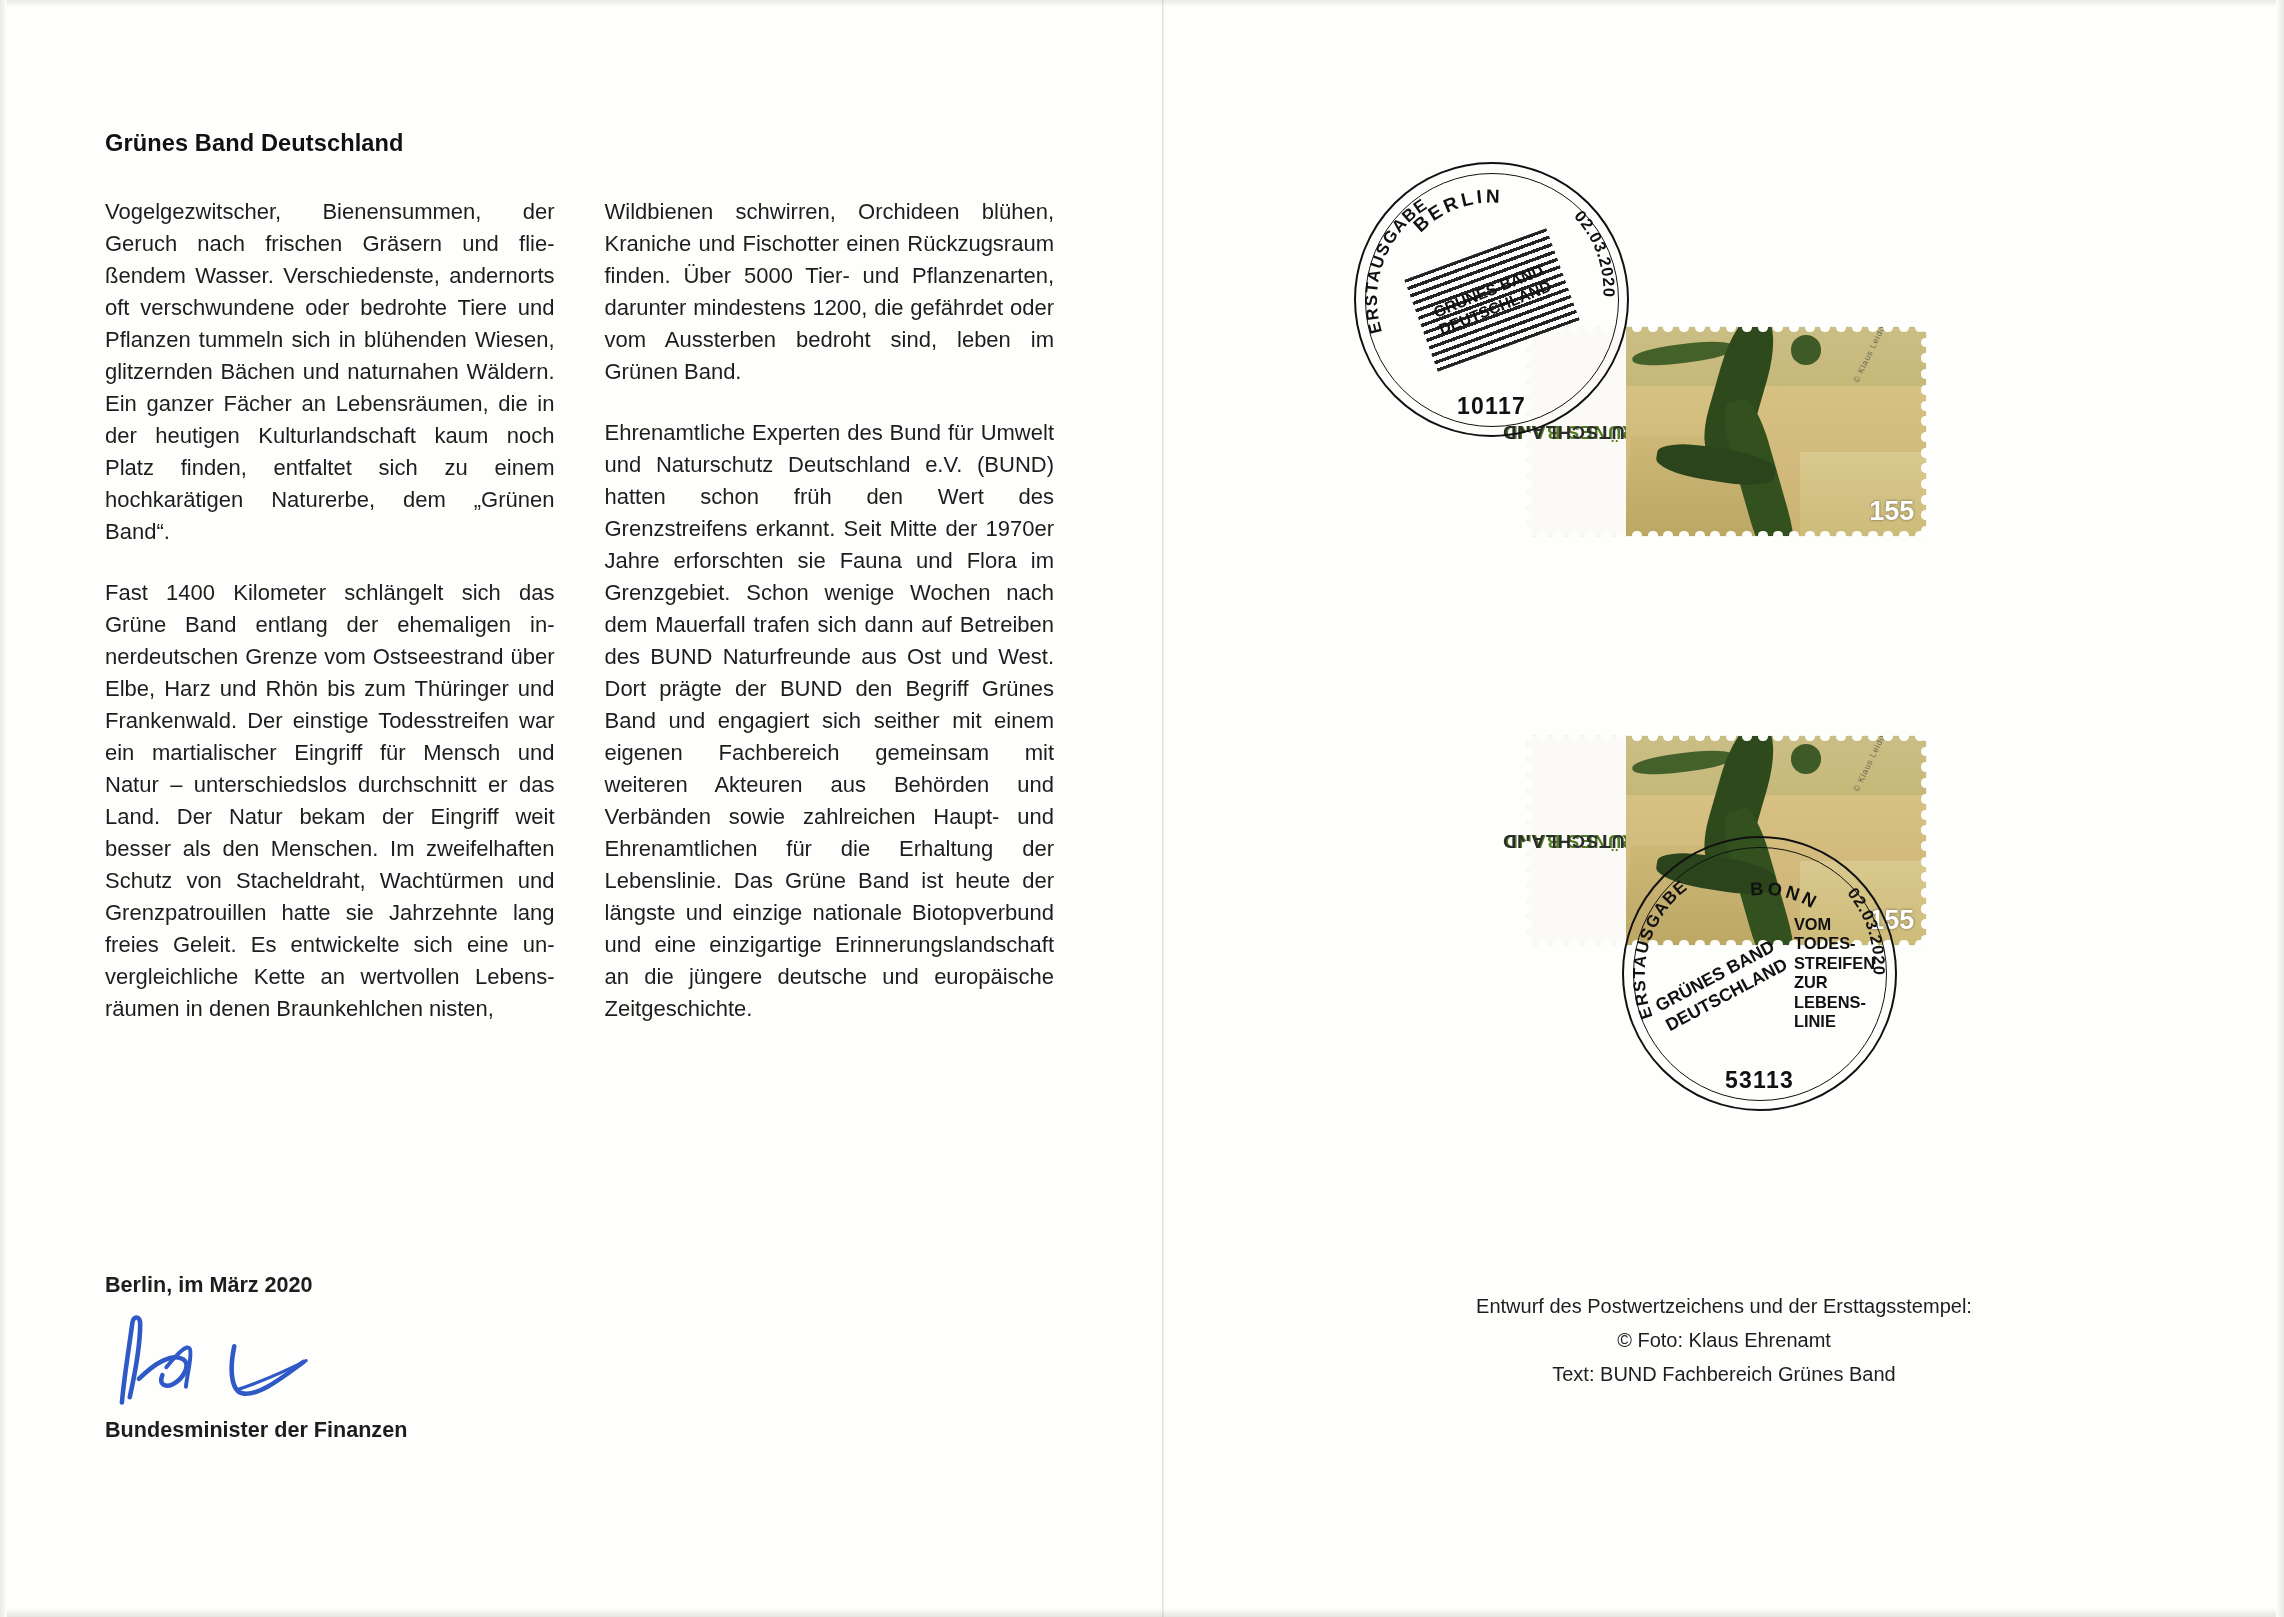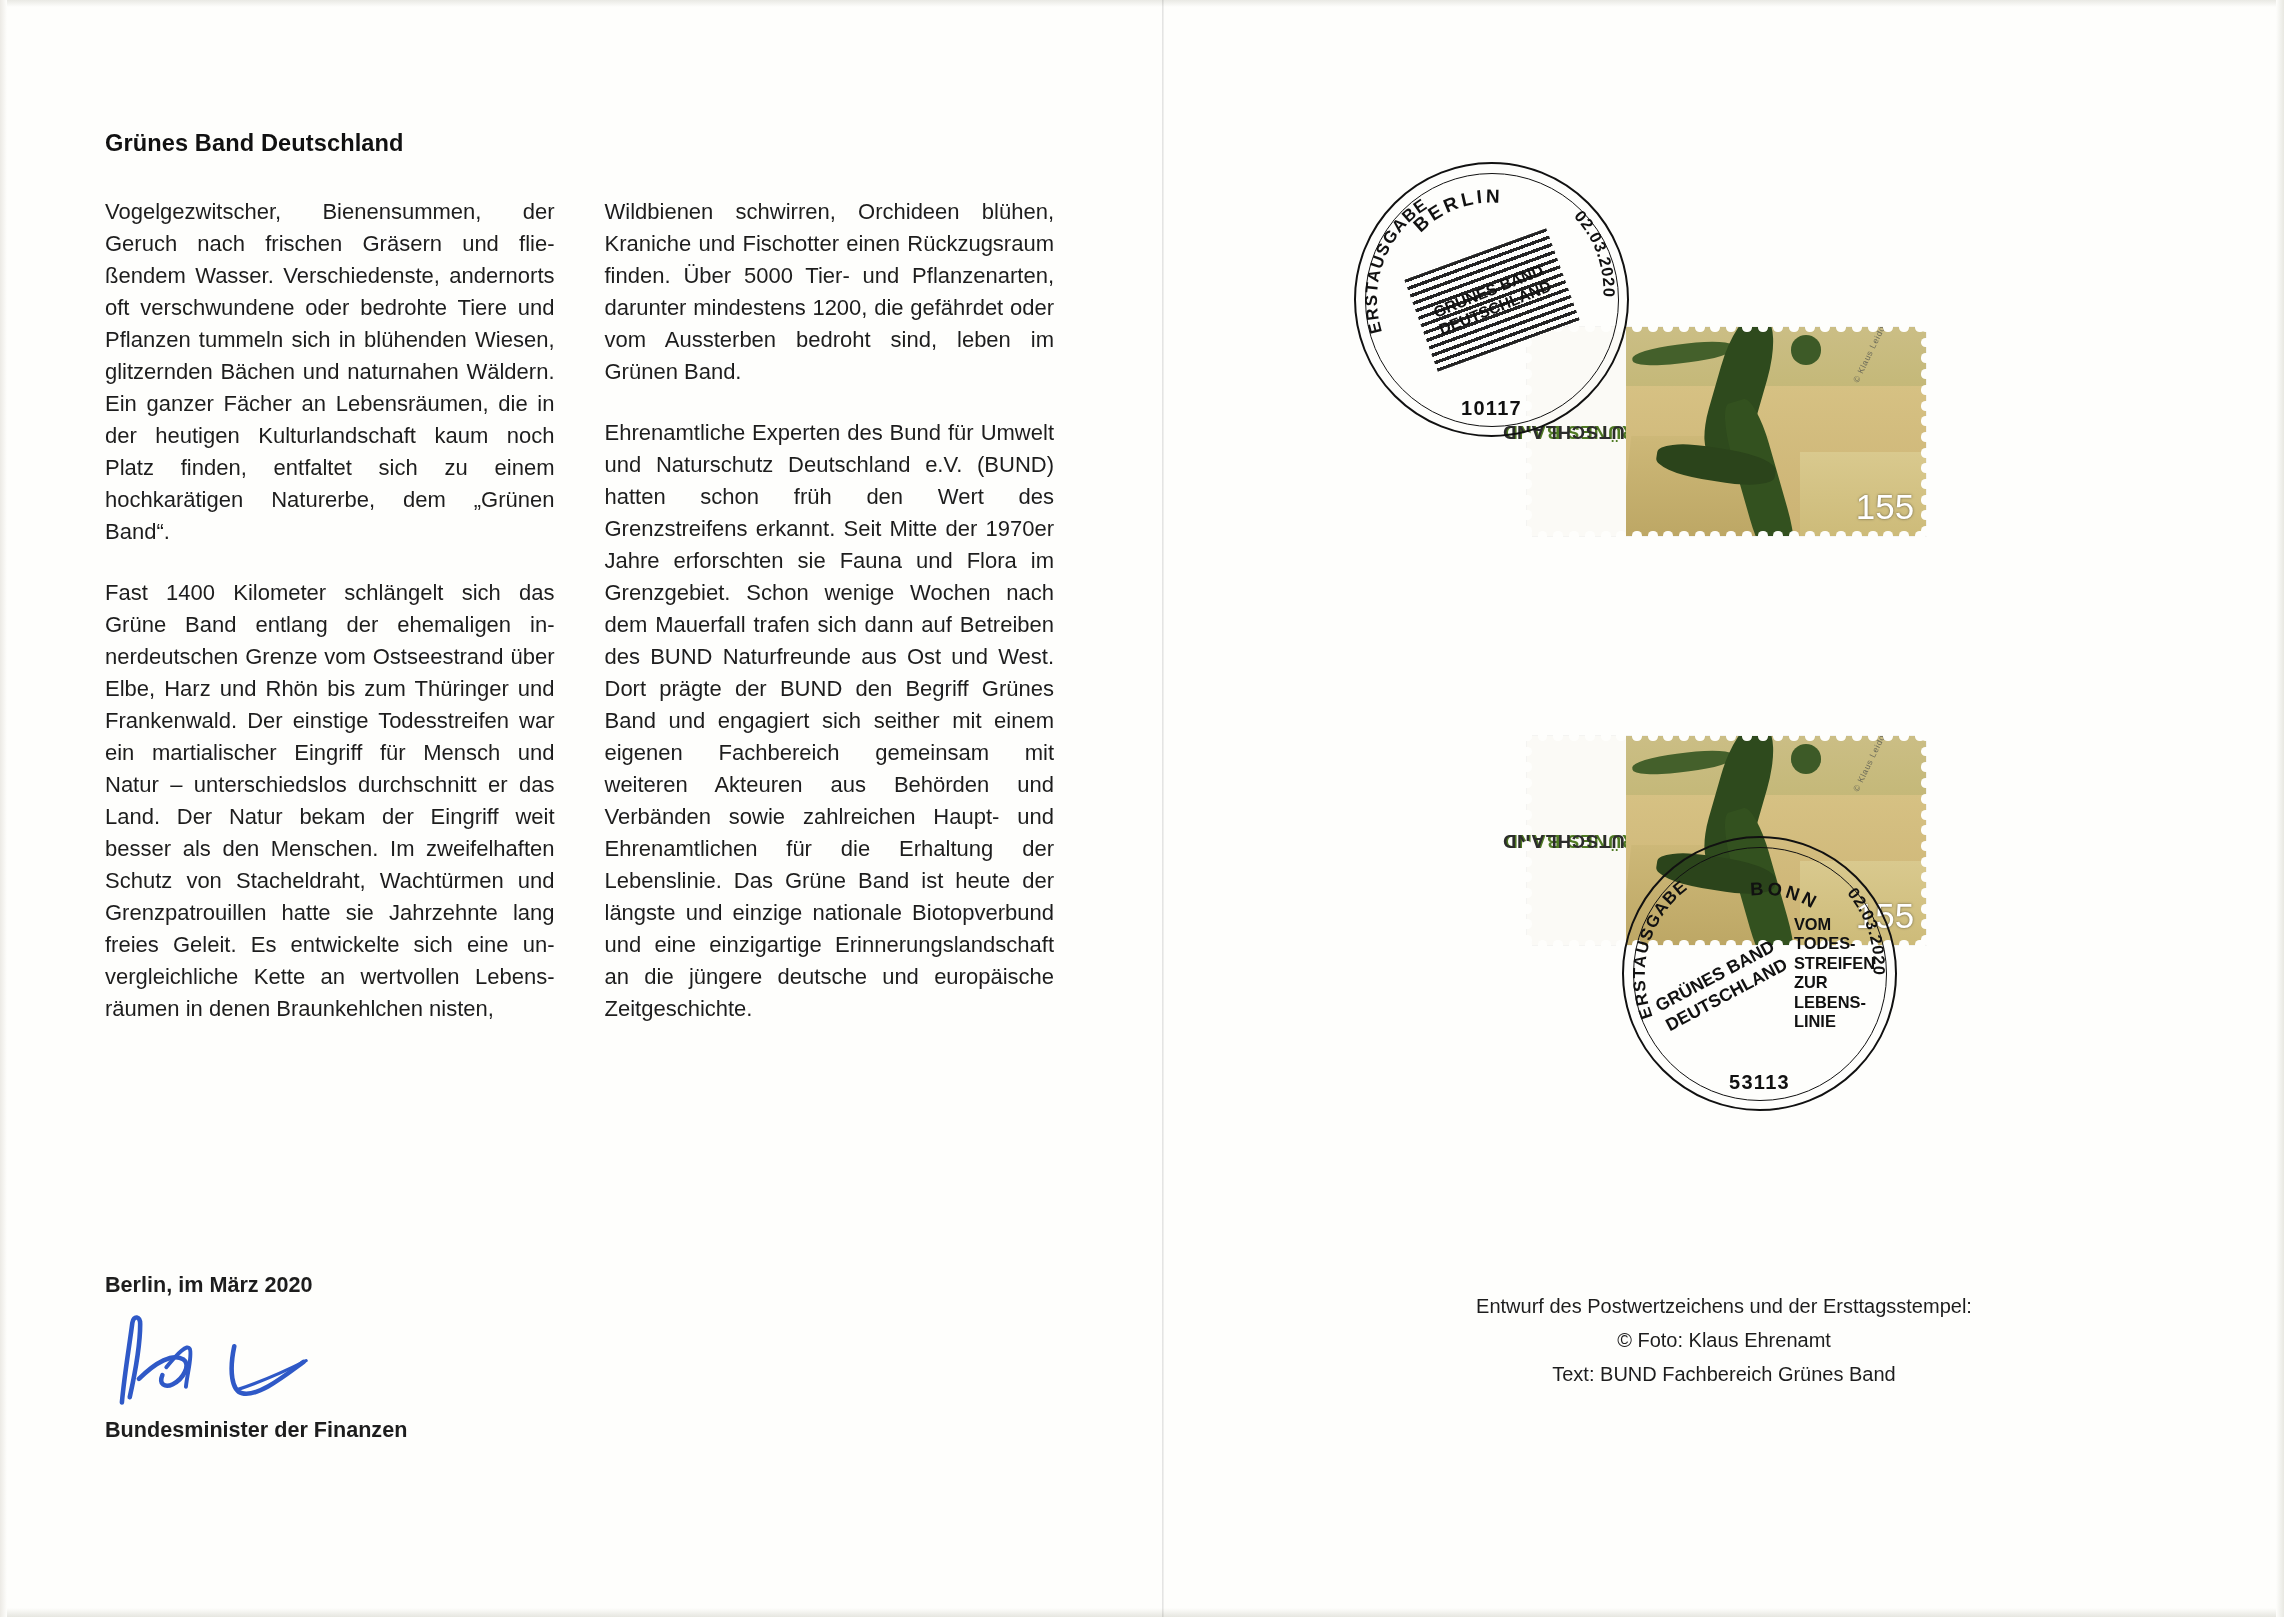--- a/index.html
+++ b/index.html
@@ -110,21 +110,21 @@
     background:#44602b;transform:rotate(-7deg);border-radius:45%;}
   .photo .trees{position:absolute;left:55%;top:4%;width:10%;height:14%;
     background:#3d5a27;border-radius:50%;}
   .photo .microtext{
     position:absolute;right:7%;top:9%;
     font-size:8.5px;color:#6b6a58;transform:rotate(-64deg);
     letter-spacing:0.7px;white-space:nowrap;
   }
   .denom{
     position:absolute;right:11.8px;bottom:9.2px;
-    font-size:35px;font-weight:normal;color:#ffffff;
+    font-size:27px;font-weight:bold;color:#ffffff;
     text-shadow:0 0 2.6px rgba(0,0,0,.55);
   }
 
   
   .perf{position:absolute;inset:-4.6px;pointer-events:none;}
   .perf b{position:absolute;width:9.2px;height:9.2px;border-radius:50%;background:#fefefc;}
 
   
   .postmark{position:absolute;}
   .pm-ring{
@@ -133,21 +133,21 @@
   .pm-ring.inner2{inset:10.5px;border-width:1.3px;}
   .curve{
     position:absolute;left:0;top:0;width:100%;height:100%;
   }
   .pm-center{
     position:absolute;left:50%;top:50%;transform:translate(-50%,-50%);
     text-align:center;font-weight:bold;color:#111;
   }
   .pm-plz{
     position:absolute;left:50%;bottom:17px;transform:translateX(-50%);
-    font-size:20px;font-weight:bold;color:#111;letter-spacing:1.3px;
+    font-size:23px;font-weight:bold;color:#111;letter-spacing:1.3px;
   }
   .hatch{
     position:absolute;left:50%;top:50%;transform:translate(-50%,-50%) rotate(-20deg);
     width:151px;height:98px;
     background:repeating-linear-gradient(0deg,#111 0 3.3px,transparent 3.3px 7.9px);
     opacity:.92;
   }
   .motto{
     position:absolute;right:22px;top:50%;transform:translateY(-50%);
     text-align:left;font-size:16.4px;font-weight:bold;line-height:19.6px;color:#111;

